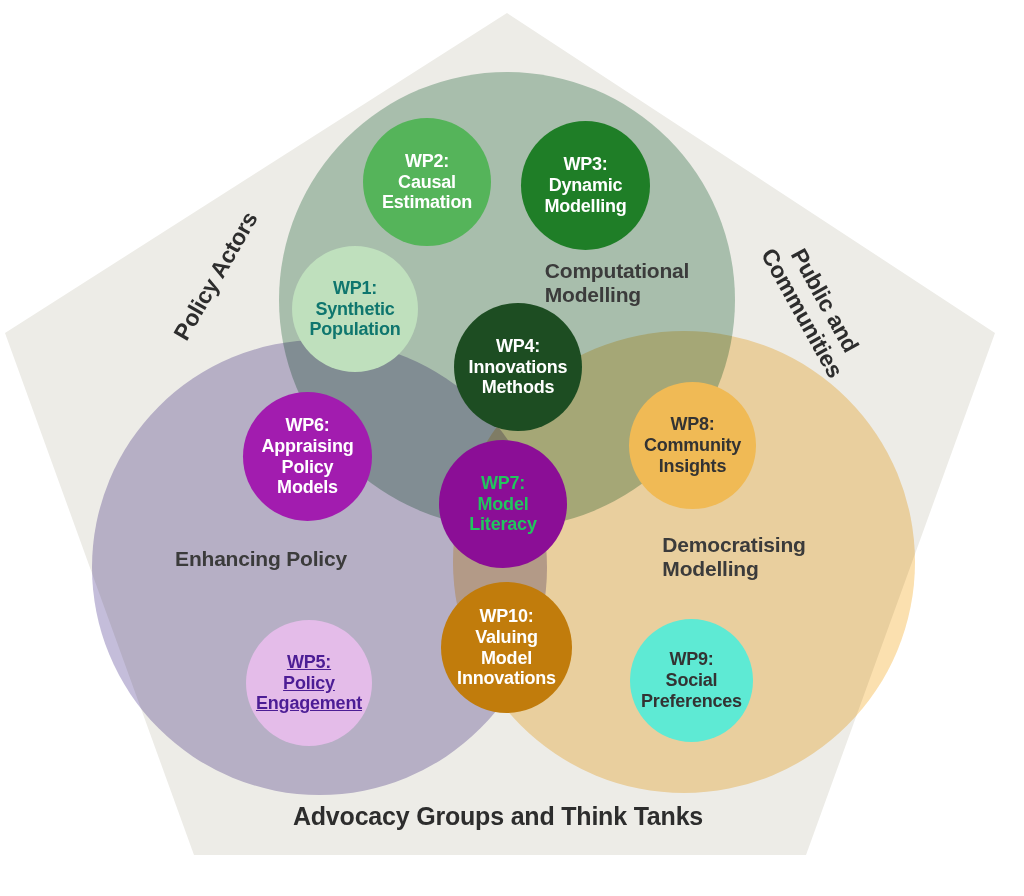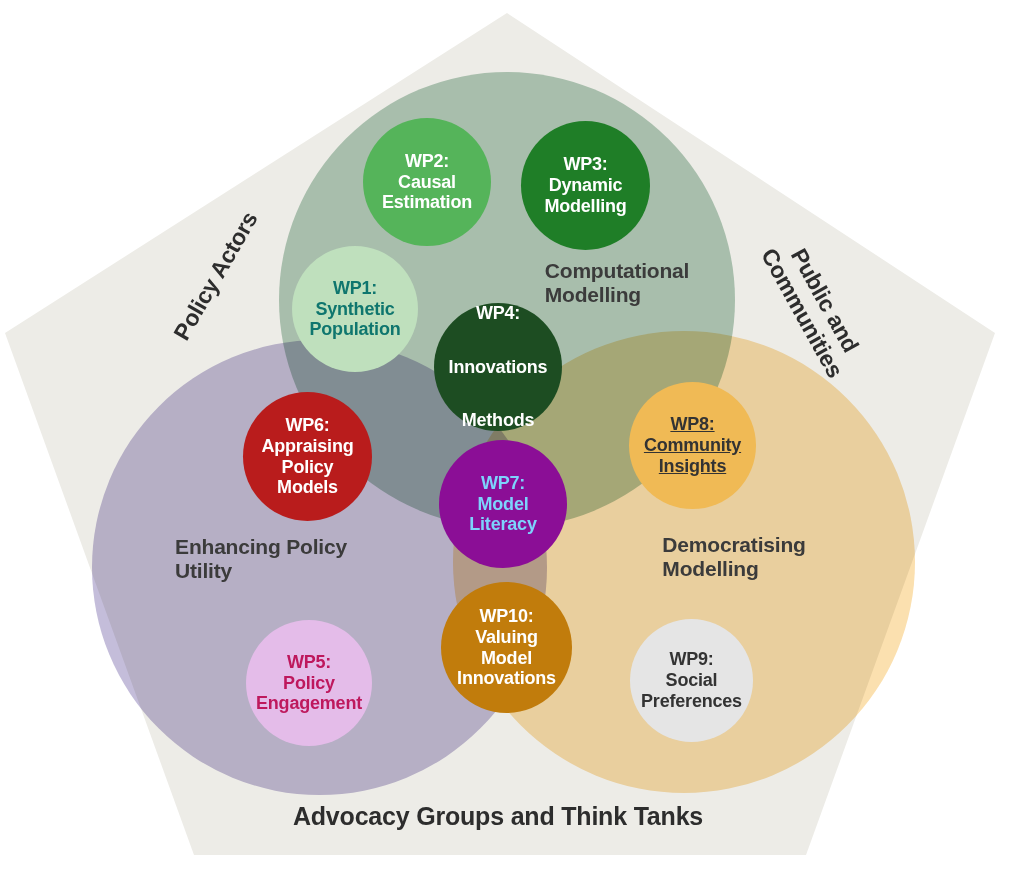--- a/index.html
+++ b/index.html
@@ -24,26 +24,26 @@
   .wp{
     position:absolute;border-radius:50%;
     display:flex;flex-direction:column;align-items:center;justify-content:center;
     text-align:center;font-weight:700;font-size:18px;line-height:1.15;
     letter-spacing:-0.2px;
   }
   .wp span{display:block;white-space:nowrap;}
   #wp1 {left:292px;top:246px;width:126px;height:126px;background:#BFE0BD;color:#0f766e;}
   #wp2 {left:363px;top:118px;width:128px;height:128px;background:#55B45A;color:#FFFFFF;}
   #wp3 {left:521px;top:121px;width:129px;height:129px;background:#1F7E27;color:#FFFFFF;}
-  #wp4 {left:434px;top:303px;width:128px;height:128px;background:#1D4D22;color:#FFFFFF;justify-content:space-between;}
-  #wp5 {left:246px;top:620px;width:126px;height:126px;background:#E4BCE9;color:#be185d;}
-  #wp6 {left:243px;top:392px;width:129px;height:129px;background:#b91c1c;color:#FFFFFF;}
-  #wp7 {left:439px;top:440px;width:128px;height:128px;background:#8B0E96;color:#7dd3fc;text-align:center;}
-  #wp8 {left:629px;top:382px;width:127px;height:127px;background:#F0BA55;color:#333333;text-decoration:underline;}
-  #wp9 {left:630px;top:619px;width:123px;height:123px;background:#e5e5e5;color:#333333;}
+  #wp4 {left:454px;top:303px;width:128px;height:128px;background:#1D4D22;color:#FFFFFF;}
+  #wp5 {left:246px;top:620px;width:126px;height:126px;background:#E4BCE9;color:#4c1d95;text-decoration:underline;}
+  #wp6 {left:243px;top:392px;width:129px;height:129px;background:#a21caf;color:#FFFFFF;}
+  #wp7 {left:439px;top:440px;width:128px;height:128px;background:#8B0E96;color:#22c55e;text-align:center;}
+  #wp8 {left:629px;top:382px;width:127px;height:127px;background:#F0BA55;color:#333333;}
+  #wp9 {left:630px;top:619px;width:123px;height:123px;background:#5eead4;color:#333333;}
   #wp10{left:441px;top:582px;width:131px;height:131px;background:#C17C0C;color:#FFFFFF;}
 
   .region-label{
     position:absolute;transform:translate(-50%,-50%);
     text-align:left;font-weight:700;font-size:21px;line-height:1.12;
     color:#3B3B3B;letter-spacing:-0.2px;
   }
   .region-label span{display:block;white-space:nowrap;}
   #lbl-computational{left:617px;top:283px;}
   #lbl-enhancing   {left:245px;top:559px;margin-left:16px;}
@@ -88,21 +88,20 @@
   <div id="lbl-advocacy" class="edge-label">
     <span>Advocacy Groups and Think Tanks</span>
   </div>
 
   <div id="lbl-computational" class="region-label">
     <span>Computational</span>
     <span>Modelling</span>
   </div>
   <div id="lbl-enhancing" class="region-label">
     <span>Enhancing Policy</span>
-    <span>Utility</span>
   </div>
   <div id="lbl-democratising" class="region-label">
     <span>Democratising</span>
     <span>Modelling</span>
   </div>
 
   <div id="wp2" class="wp">
     <span>WP2:</span>
     <span>Causal</span>
     <span>Estimation</span>

